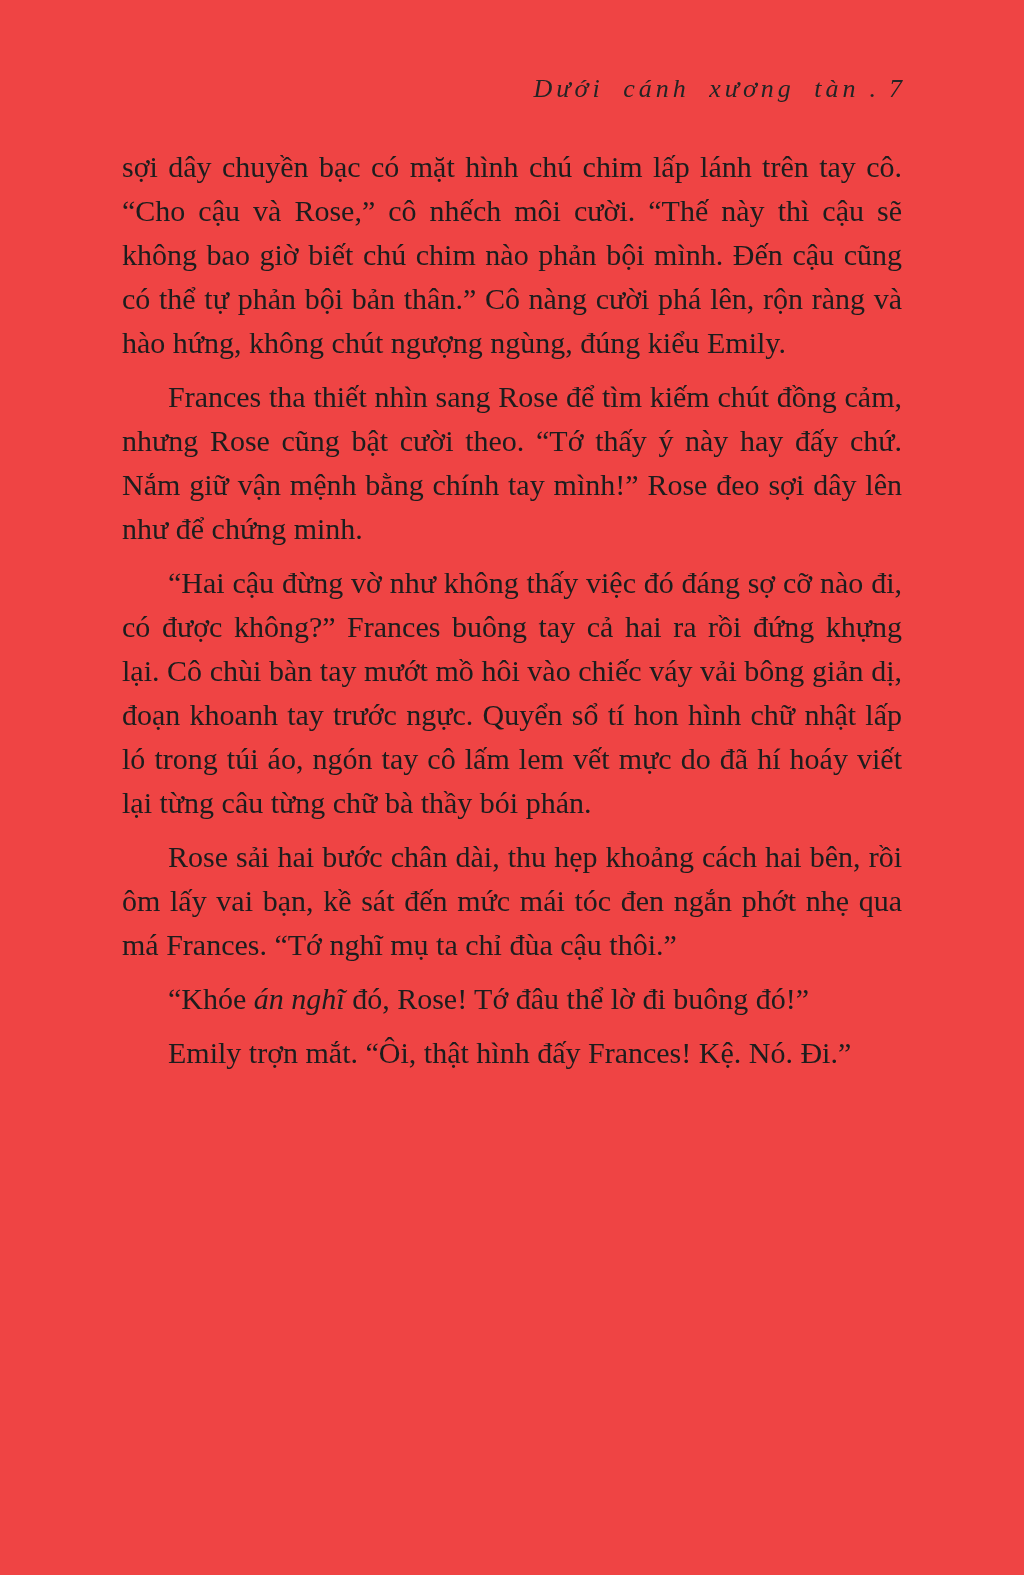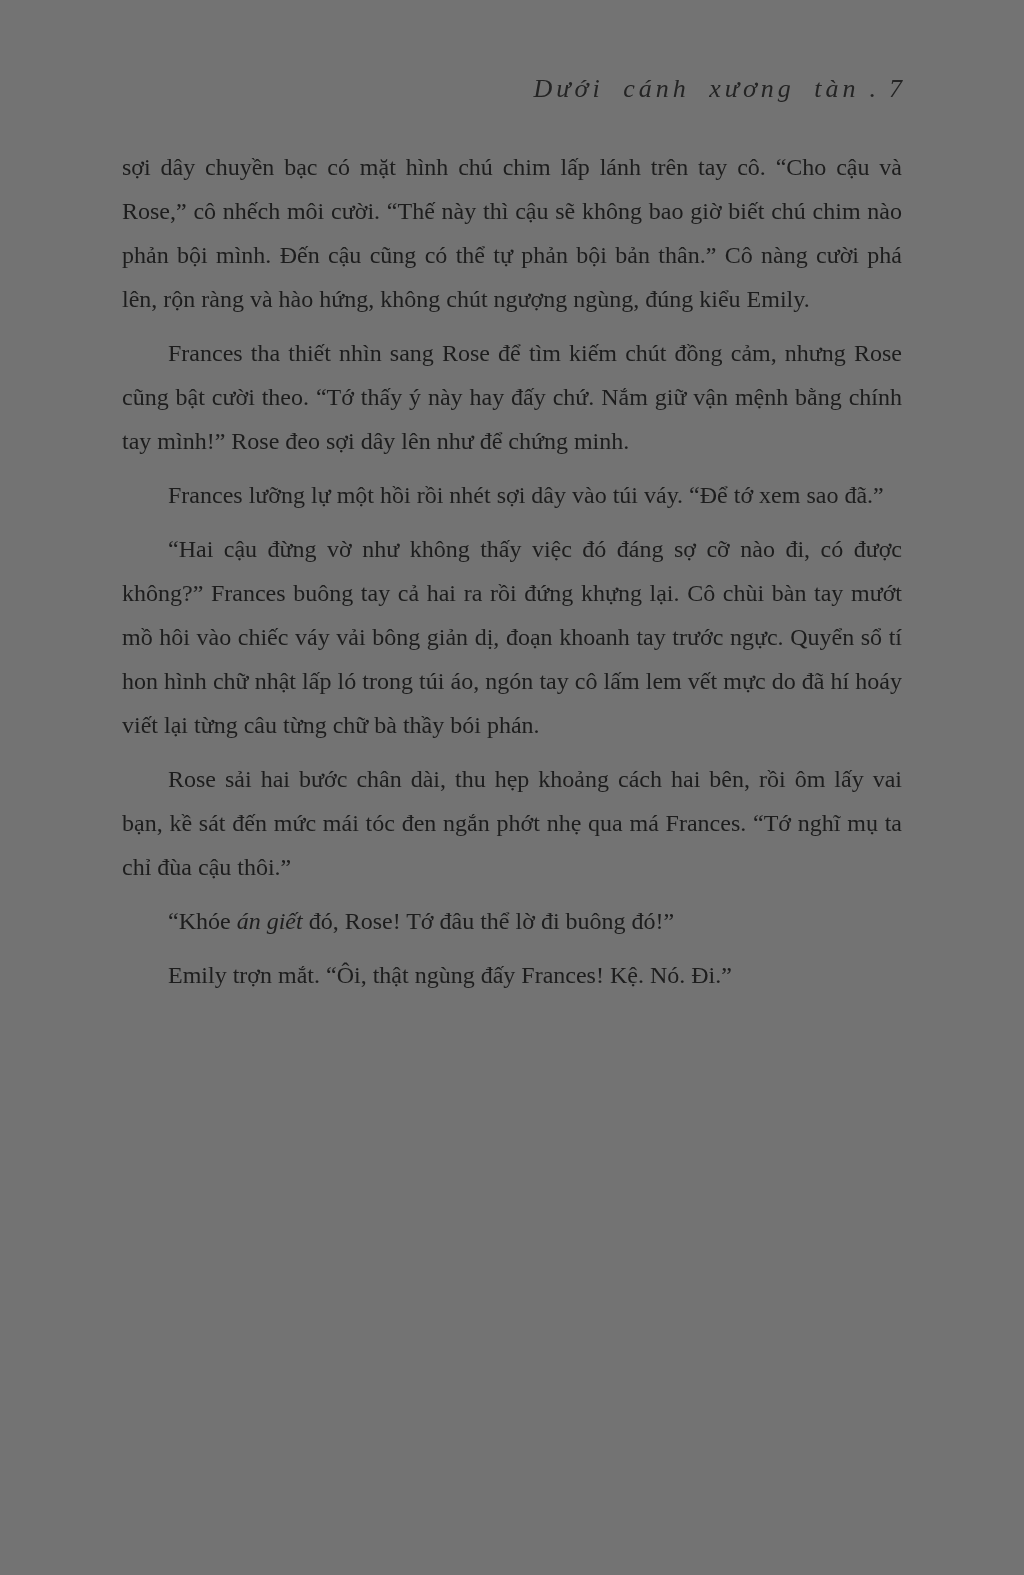--- a/index.html
+++ b/index.html
@@ -4,21 +4,21 @@
 <style>
   html, body {
     margin: 0;
     padding: 0;
     background: #e8e8e8;
   }
   .page {
     position: relative;
     width: 1024px;
     height: 1575px;
-    background: #737373;
+    background: #ef4444;
     overflow: hidden;
     font-family: "Liberation Serif", "DejaVu Serif", serif;
     color: #1d1d1d;
   }
   .running-header {
     position: absolute;
     top: 74px;
     left: 122px;
     width: 780px;
     text-align: right;
@@ -37,21 +37,21 @@
   }
   .running-header .pagenum {
     display: inline-block;
     letter-spacing: 0;
   }
   .page-body {
     position: absolute;
     top: 145px;
     left: 122px;
     width: 780px;
-    font-size: 24px;
+    font-size: 30px;
     line-height: 44px;
     text-align: justify;
     text-justify: inter-word;
   }
   .page-body p {
     margin: 0 0 10px 0;
     padding: 0;
   }
   .page-body p.indent {
     text-indent: 46px;
@@ -69,20 +69,19 @@
 <div class="page">
 
   <div class="running-header">
     <span>Dưới cánh xương tàn</span><span class="sep">.</span><span class="pagenum">7</span>
   </div>
 
   <div class="page-body">
 
   <p class=""><span>sợi dây chuyền bạc có mặt hình chú chim lấp lánh trên tay cô. “Cho cậu và Rose,” cô nhếch môi cười. “Thế này thì cậu sẽ không bao giờ biết chú chim nào phản bội mình. Đến cậu cũng có thể tự phản bội bản thân.” Cô nàng cười phá lên, rộn ràng và hào hứng, không chút ngượng ngùng, đúng kiểu Emily.</span></p>
       <p class="indent"><span>Frances tha thiết nhìn sang Rose để tìm kiếm chút đồng cảm, nhưng Rose cũng bật cười theo. “Tớ thấy ý này hay đấy chứ. Nắm giữ vận mệnh bằng chính tay mình!” Rose đeo sợi dây lên như để chứng minh.</span></p>
-      <p class="indent"><span>Frances lưỡng lự một hồi rồi nhét sợi dây vào túi váy. “Để tớ xem sao đã.”</span></p>
       <p class="indent"><span>“Hai cậu đừng vờ như không thấy việc đó đáng sợ cỡ nào đi, có được không?” Frances buông tay cả hai ra rồi đứng khựng lại. Cô chùi bàn tay mướt mồ hôi vào chiếc váy vải bông giản dị, đoạn khoanh tay trước ngực. Quyển sổ tí hon hình chữ nhật lấp ló trong túi áo, ngón tay cô lấm lem vết mực do đã hí hoáy viết lại từng câu từng chữ bà thầy bói phán.</span></p>
       <p class="indent"><span>Rose sải hai bước chân dài, thu hẹp khoảng cách hai bên, rồi ôm lấy vai bạn, kề sát đến mức mái tóc đen ngắn phớt nhẹ qua má Frances. “Tớ nghĩ mụ ta chỉ đùa cậu thôi.”</span></p>
-      <p class="indent"><span>“Khóe </span><span class="em">án giết</span><span> đó, Rose! Tớ đâu thể lờ đi buông đó!”</span></p>
-      <p class="indent"><span>Emily trợn mắt. “Ôi, thật ngùng đấy Frances! Kệ. Nó. Đi.”</span></p>
+      <p class="indent"><span>“Khóe </span><span class="em">án nghĩ</span><span> đó, Rose! Tớ đâu thể lờ đi buông đó!”</span></p>
+      <p class="indent"><span>Emily trợn mắt. “Ôi, thật hình đấy Frances! Kệ. Nó. Đi.”</span></p>
     </div>
 
 </div>
 
 </body></html>

